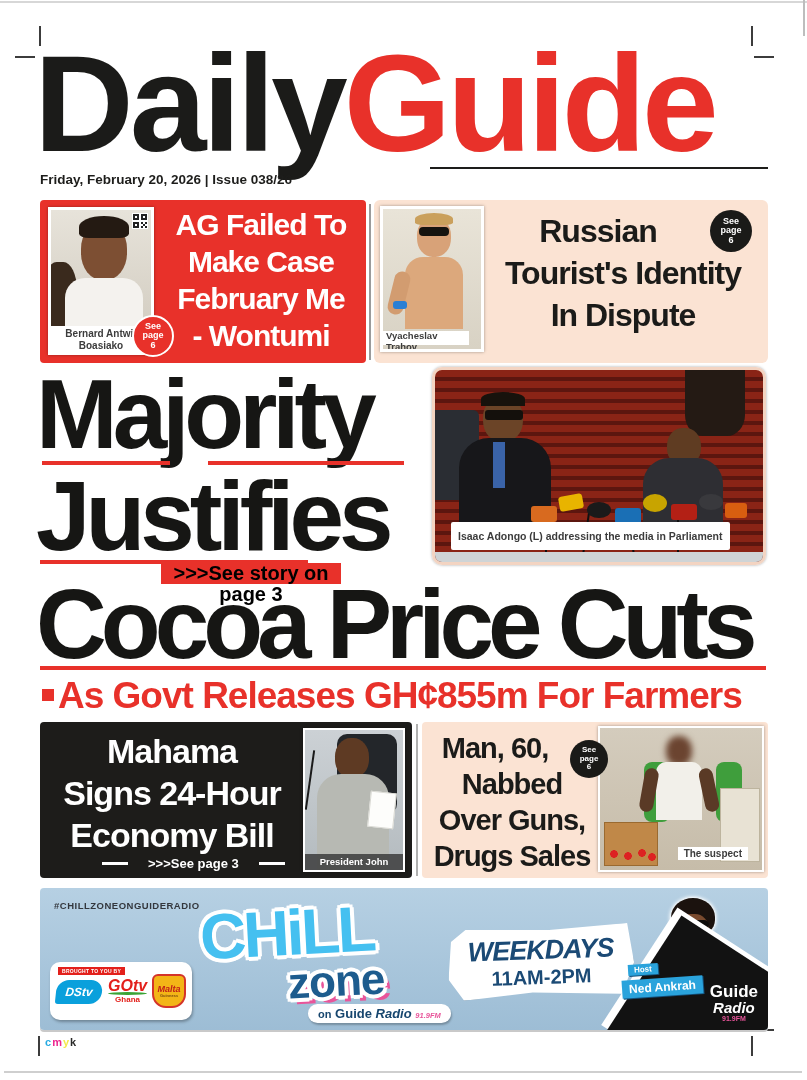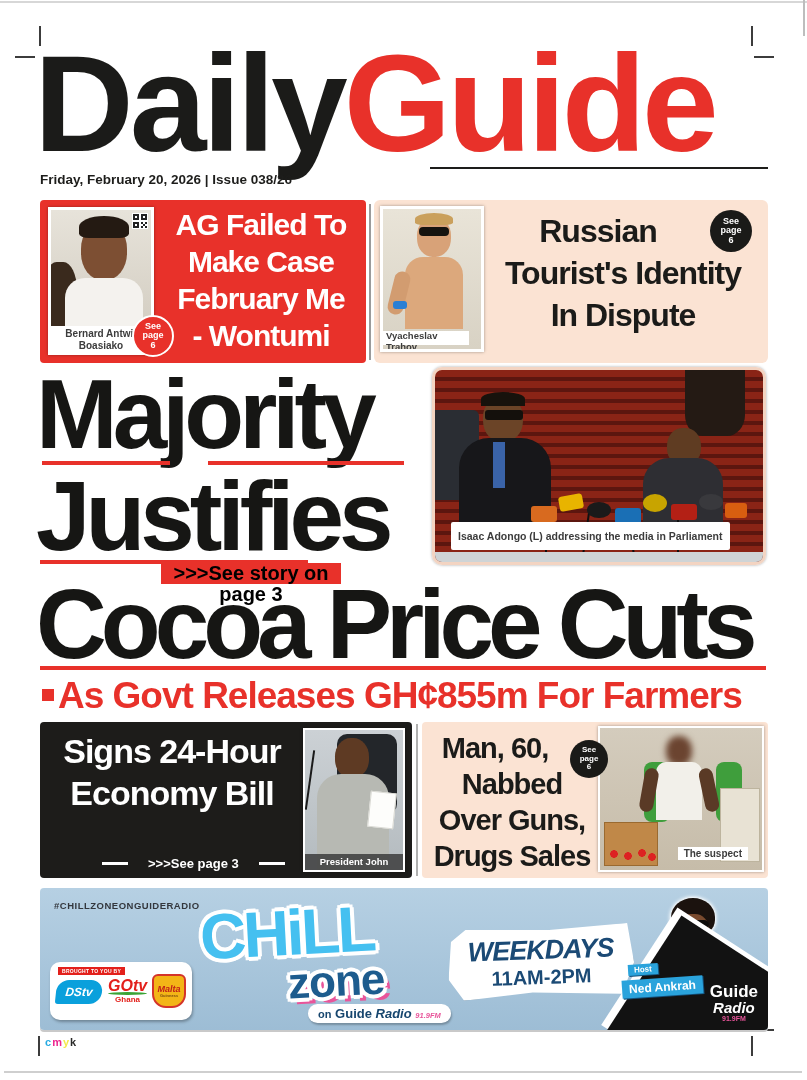--- a/index.html
+++ b/index.html
@@ -200,20 +200,21 @@
   <div class="hl-main" style="top:470px;">Justifies</div>
   <div class="redline" style="left:40px;top:560px;width:268px;"></div>
   <div class="kicker">&gt;&gt;&gt;See story on page 3</div>
   <div class="hl-main" style="top:578px;letter-spacing:-6px;">Cocoa Price Cuts</div>
   <div class="redline" style="left:40px;top:666px;width:726px;"></div>
   <div class="subbullet"></div>
   <div class="subhead">As Govt Releases GH¢855m For Farmers</div>
 
   <div class="box-black">
     <div class="hl-white" style="position:absolute;left:2px;width:260px;top:8px;font-size:34px;line-height:42px;letter-spacing:-1px;">
+      <span style="display:block">Mahama</span>
       <span style="display:block">Signs 24-Hour</span>
       <span style="display:block">Economy Bill</span>
     </div>
     <div class="seepage-row" style="left:62px;top:134px;">
       <span class="dashline"></span>
       <span>&gt;&gt;&gt;See page 3</span>
       <span class="dashline"></span>
     </div>
     <div class="photo" style="left:263px;top:6px;width:102px;height:144px;border-width:2px;background:linear-gradient(#ccd1d5,#b4bbbf);">
       <div class="art" style="right:6px;top:4px;width:60px;height:80px;background:#23262a;border-radius:10px;"></div>

